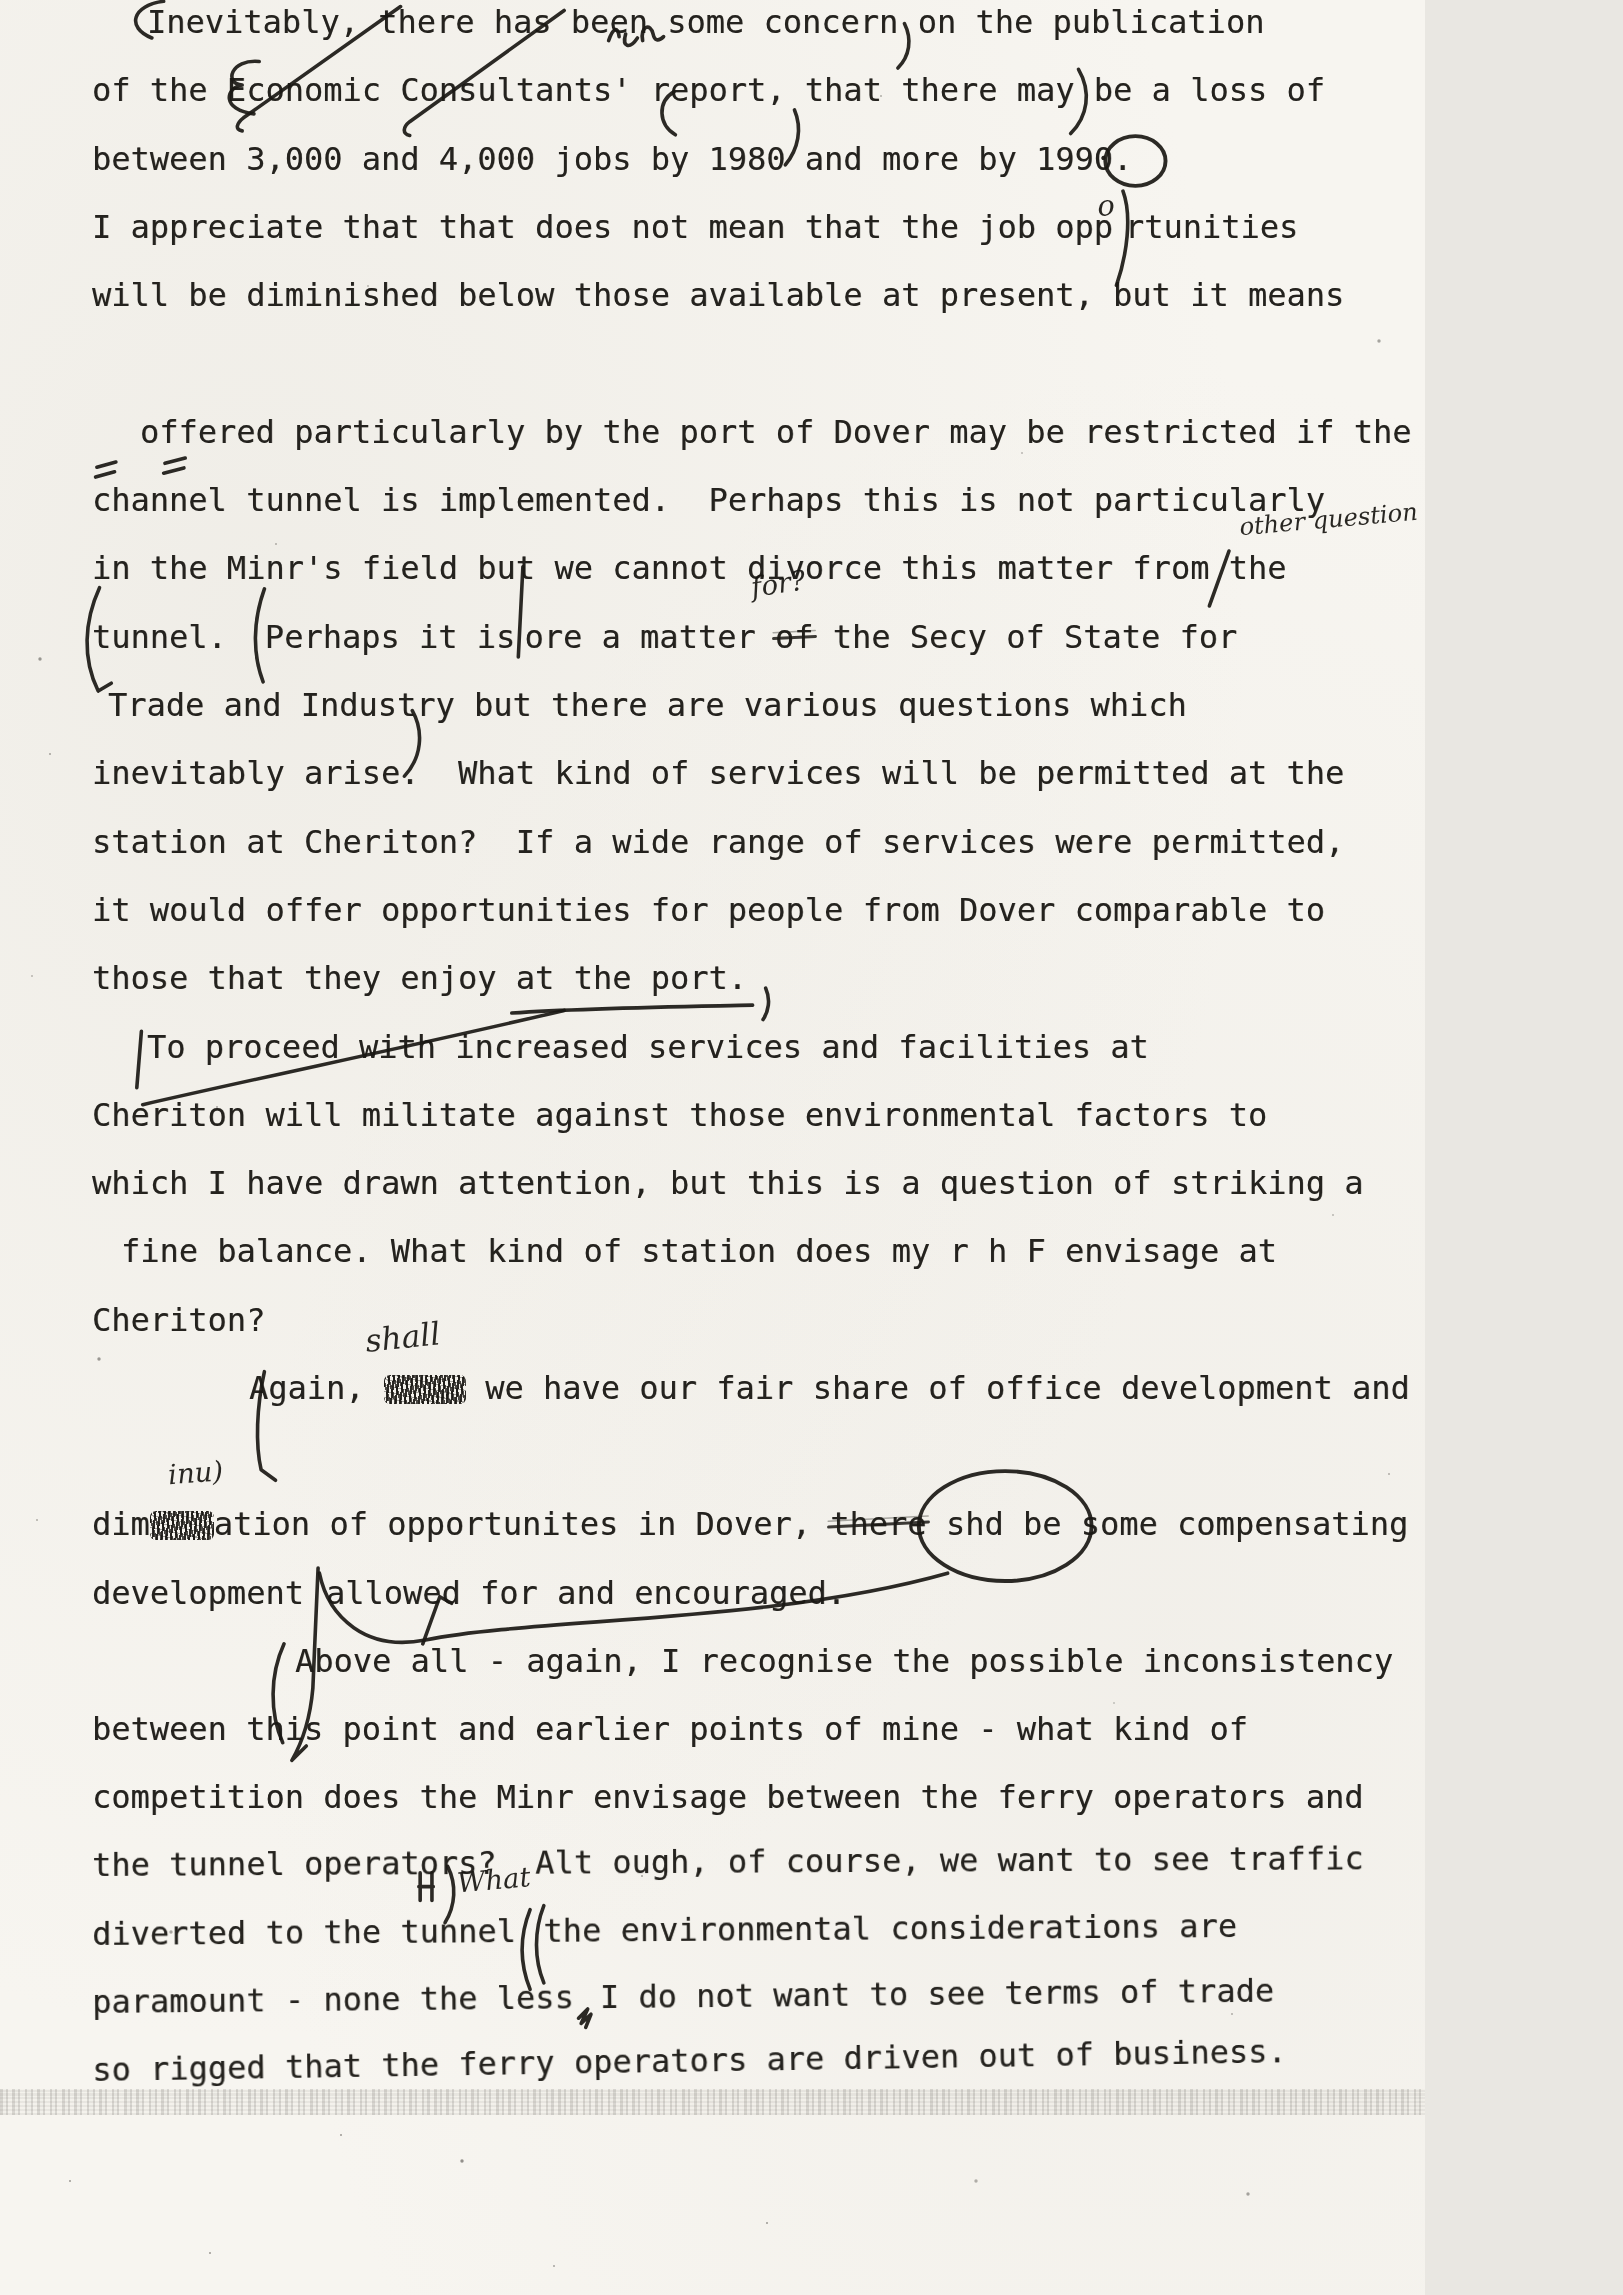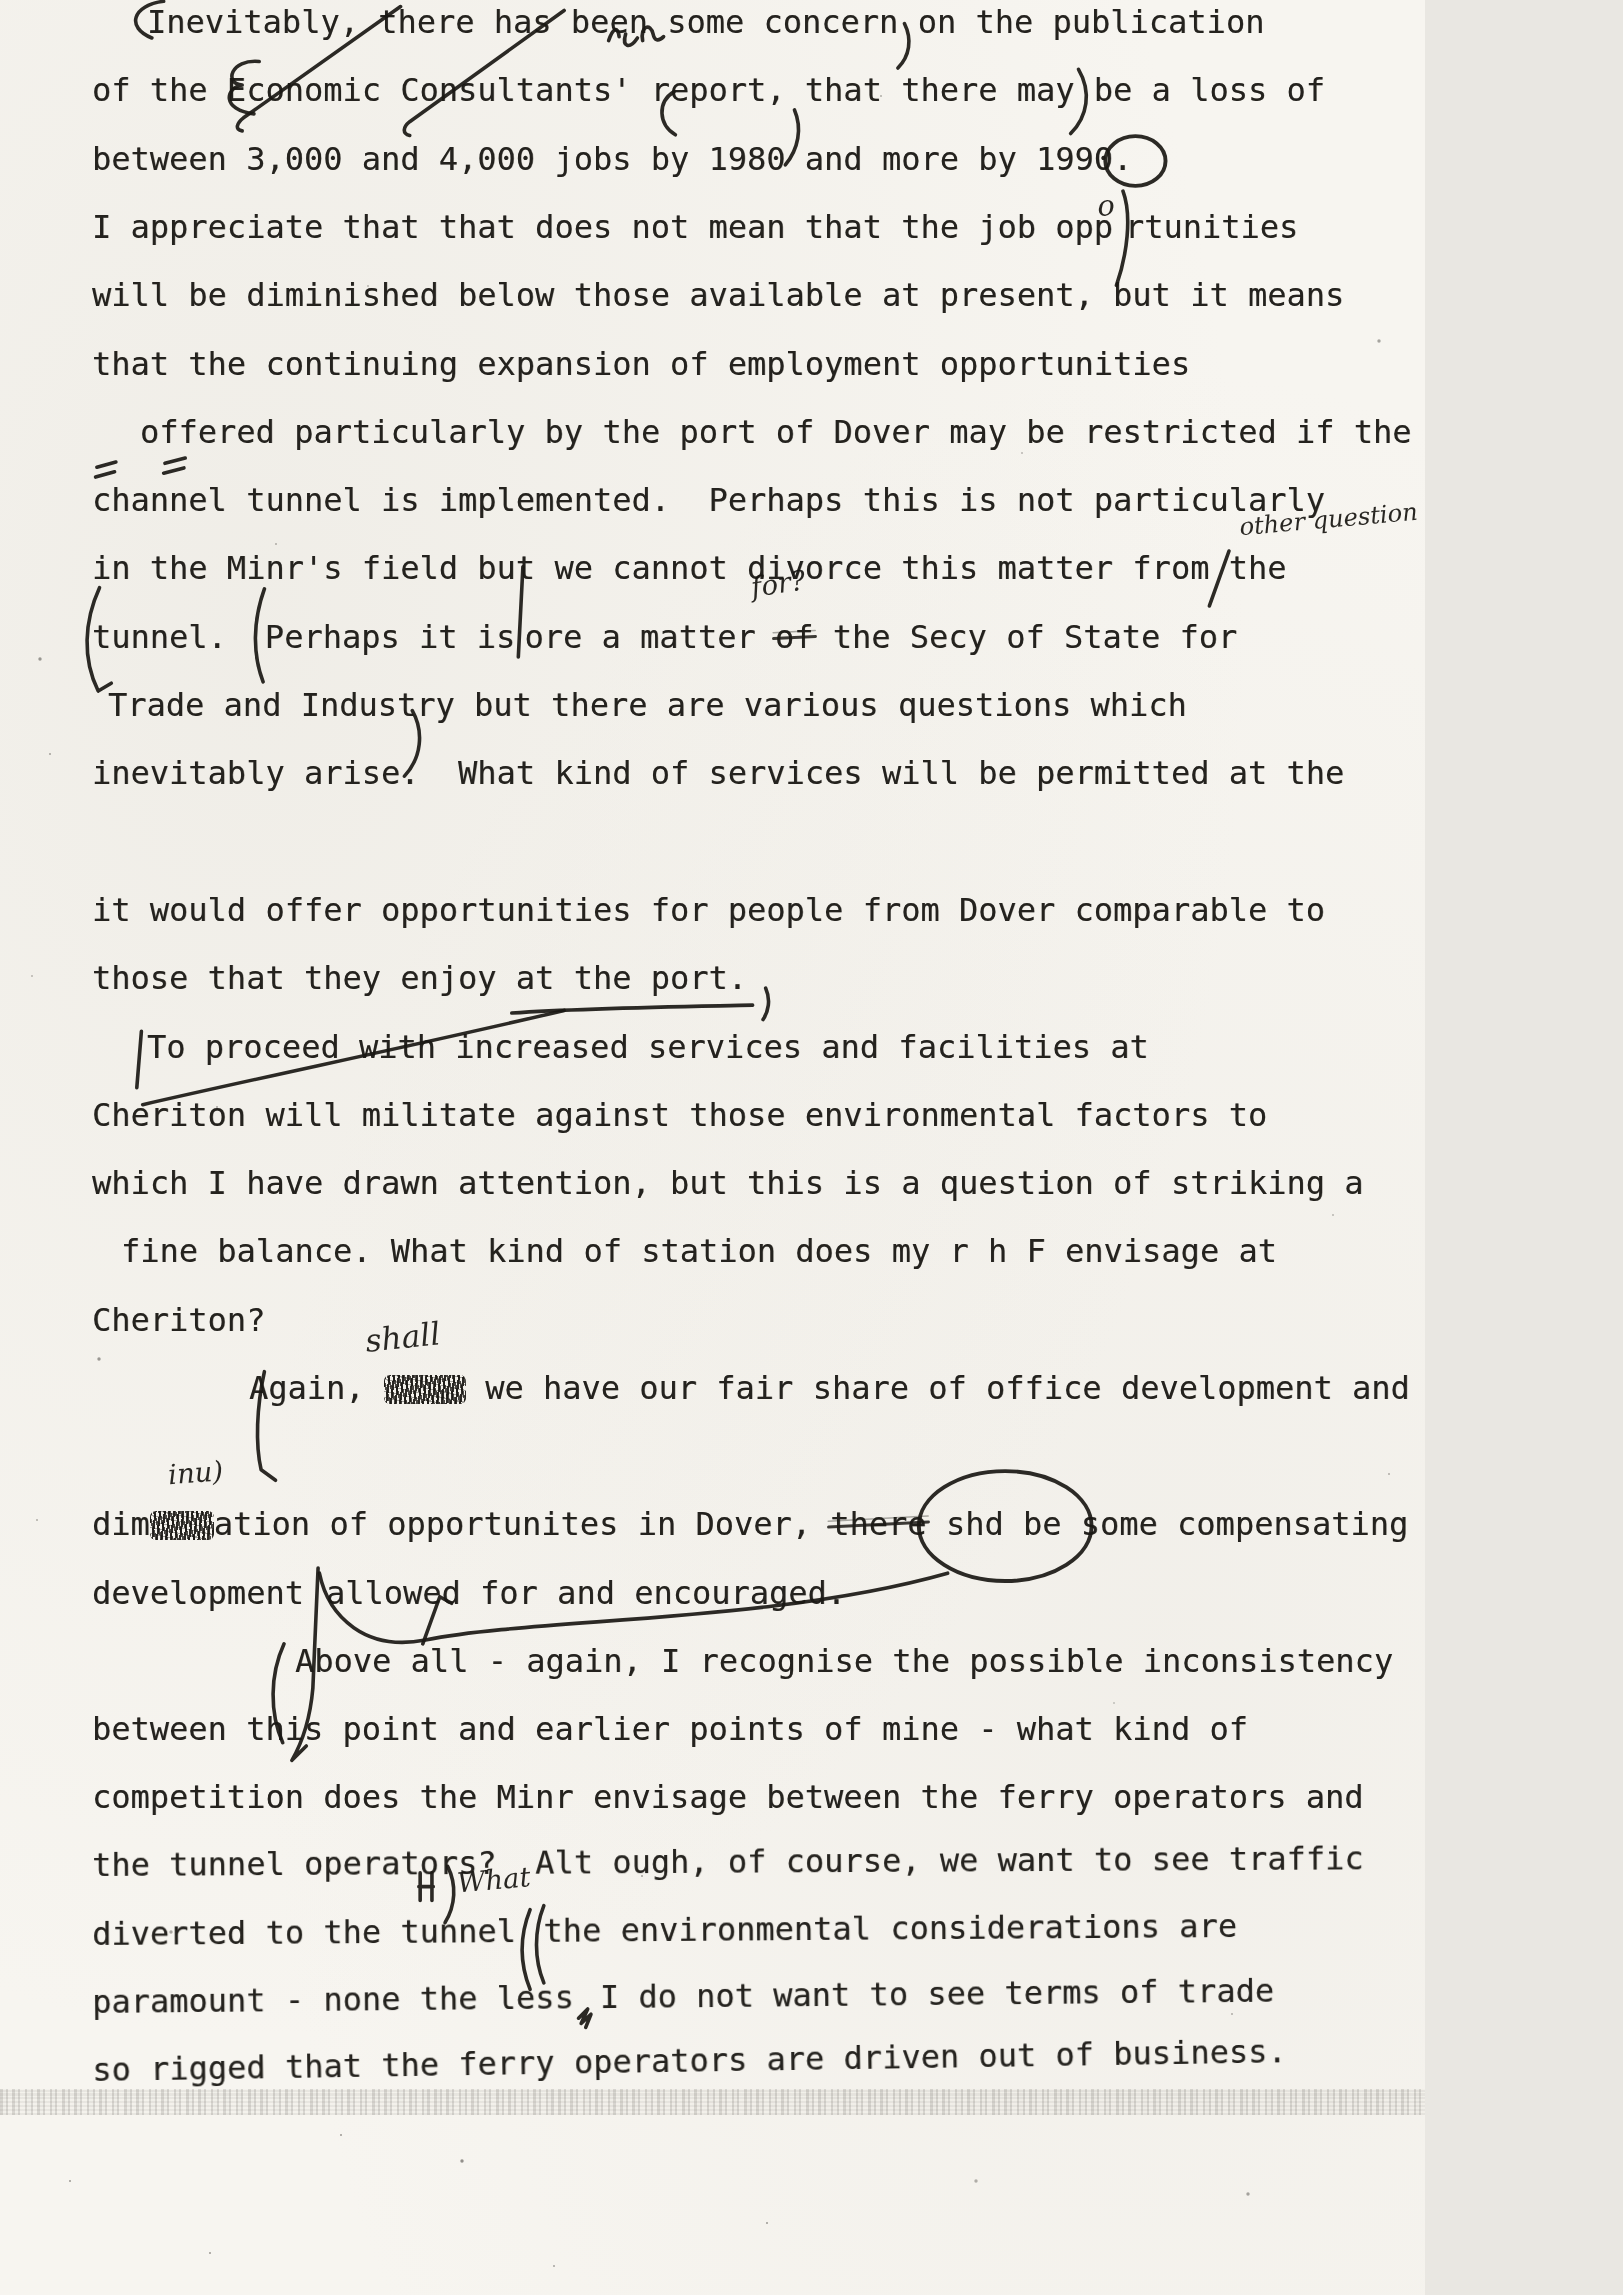--- a/index.html
+++ b/index.html
@@ -54,27 +54,27 @@
 <body>
 
 <div class="page">
 
   <div class="typed-layer" id="typed-lines">
       <div class="tl" style="left: 147px; top: 3.3px;"><span class="txt">Inevitably, there has been some concern on the publication</span></div>
       <div class="tl" style="left: 92px; top: 71px;"><span class="txt">of the Economic Consultants' report, that there may be a loss of</span></div>
       <div class="tl" style="left: 92px; top: 140px;"><span class="txt">between 3,000 and 4,000 jobs by 1980 and more by 1990.</span></div>
       <div class="tl" style="left: 92px; top: 276px;"><span class="txt">will be diminished below those available at present, but it means</span></div>
       <div class="tl" style="left: 92px; top: 208px;"><span class="txt">I appreciate that that does not mean that the job opp</span><span class="gap" style="width: 11.8px;"></span><span class="txt">rtunities</span></div>
-      <div class="tl" style="left: 92px; top: 345px;"><span class="txt">that the continuing expansion of employment opportunities</span></div>
       <div class="tl" style="left: 92px; top: 413px; margin-left: 48px;"><span class="txt">offered particularly by the port of Dover may be restricted if the</span></div>
       <div class="tl" style="left: 92px; top: 481px;"><span class="txt">channel tunnel is implemented.  Perhaps this is not particularly</span></div>
       <div class="tl" style="left: 92px; top: 549px;"><span class="txt">in the Minr's field but we cannot divorce this matter from the</span></div>
       <div class="tl" style="left: 92px; top: 618px;"><span class="txt">tunnel.</span><span class="gap" style="width: 38px;"></span><span class="txt">Perhaps it is</span><span class="gap" style="width: 9.2px;"></span><span class="txt">ore a matter </span><span class="strike">of</span><span class="txt"> the Secy of State for</span></div>
       <div class="tl" style="left: 92px; top: 686px; margin-left: 16px;"><span class="txt">Trade and Industry but there are various questions which</span></div>
       <div class="tl" style="left: 92px; top: 754px;"><span class="txt">inevitably arise.  What kind of services will be permitted at the</span></div>
+      <div class="tl" style="left: 92px; top: 823px;"><span class="txt">station at Cheriton?  If a wide range of services were permitted,</span></div>
       <div class="tl" style="left: 92px; top: 891px;"><span class="txt">it would offer opportunities for people from Dover comparable to</span></div>
       <div class="tl" style="left: 92px; top: 959px;"><span class="txt">those that they enjoy at the port.</span></div>
       <div class="tl" style="left: 147px; top: 1028px;"><span class="txt">To proceed with increased services and facilities at</span></div>
       <div class="tl" style="left: 92px; top: 1096px;"><span class="txt">Cheriton will militate against those environmental factors to</span></div>
       <div class="tl" style="left: 92px; top: 1164px;"><span class="txt">which I have drawn attention, but this is a question of striking a</span></div>
       <div class="tl" style="left: 92px; top: 1232px; margin-left: 29px;"><span class="txt">fine balance. What kind of station does my r h F envisage at</span></div>
       <div class="tl" style="left: 92px; top: 1301px;"><span class="txt">Cheriton?</span></div>
       <div class="tl" style="left: 249px; top: 1369px;"><span class="txt">Again, </span><span class="blot" style="width: 82px;"></span><span class="txt"> we have our fair share of office development and</span></div>
       <div class="tl" style="left: 92px; top: 1505px;"><span class="txt">dim</span><span class="blot" style="width: 64px;"></span><span class="txt">ation of opportunites in Dover, </span><span class="strike">there</span><span class="txt"> shd be some compensating</span></div>
       <div class="tl" style="left: 92px; top: 1574px;"><span class="txt">development</span><span class="gap" style="width: 22px;"></span><span class="txt">allowed for and encouraged.</span></div>

